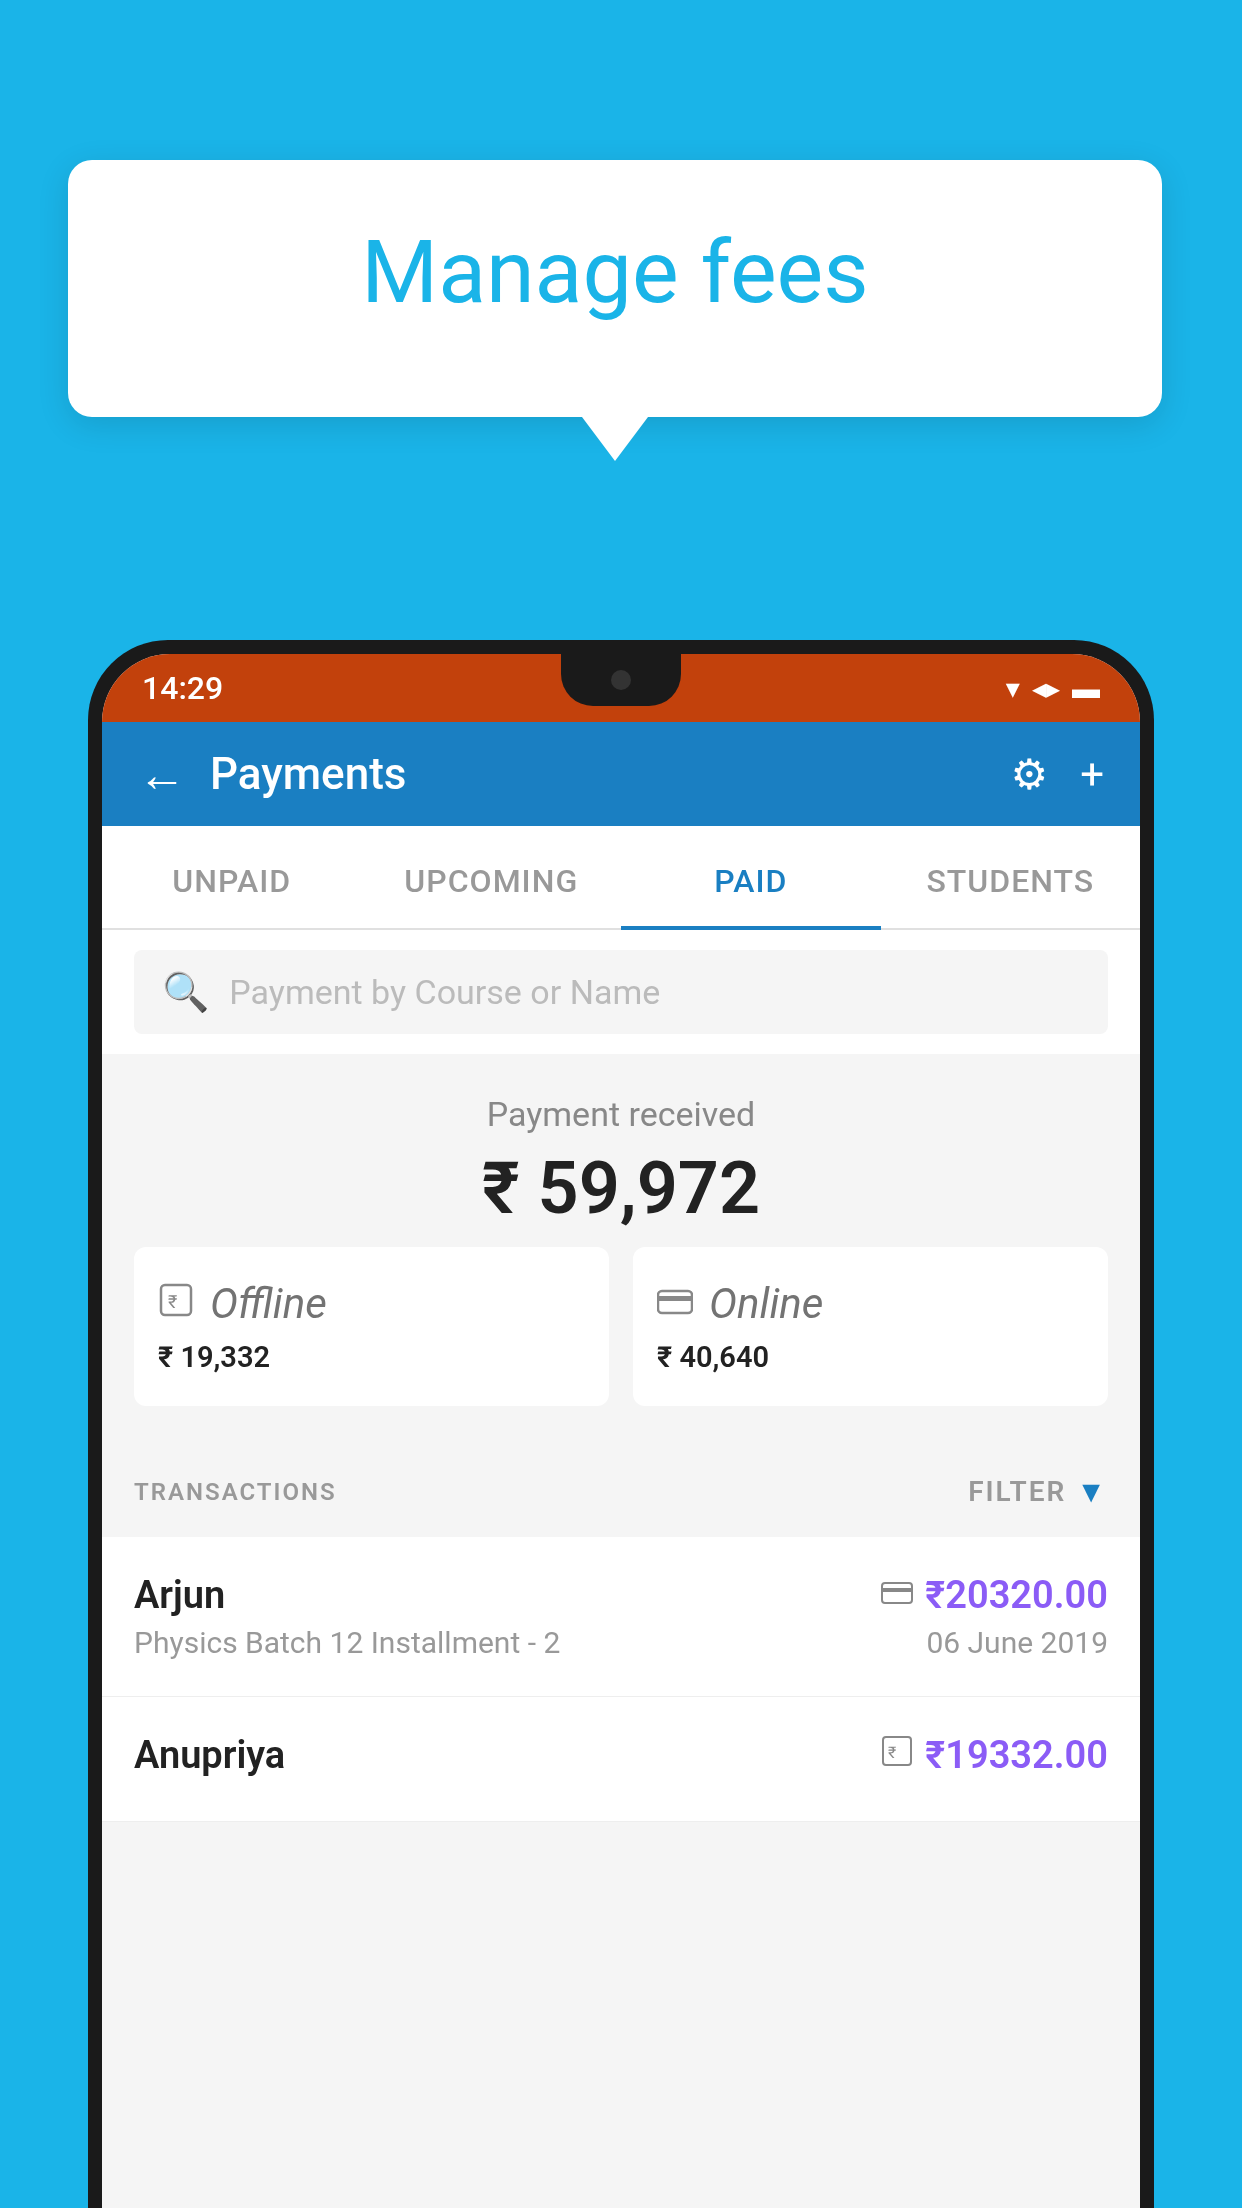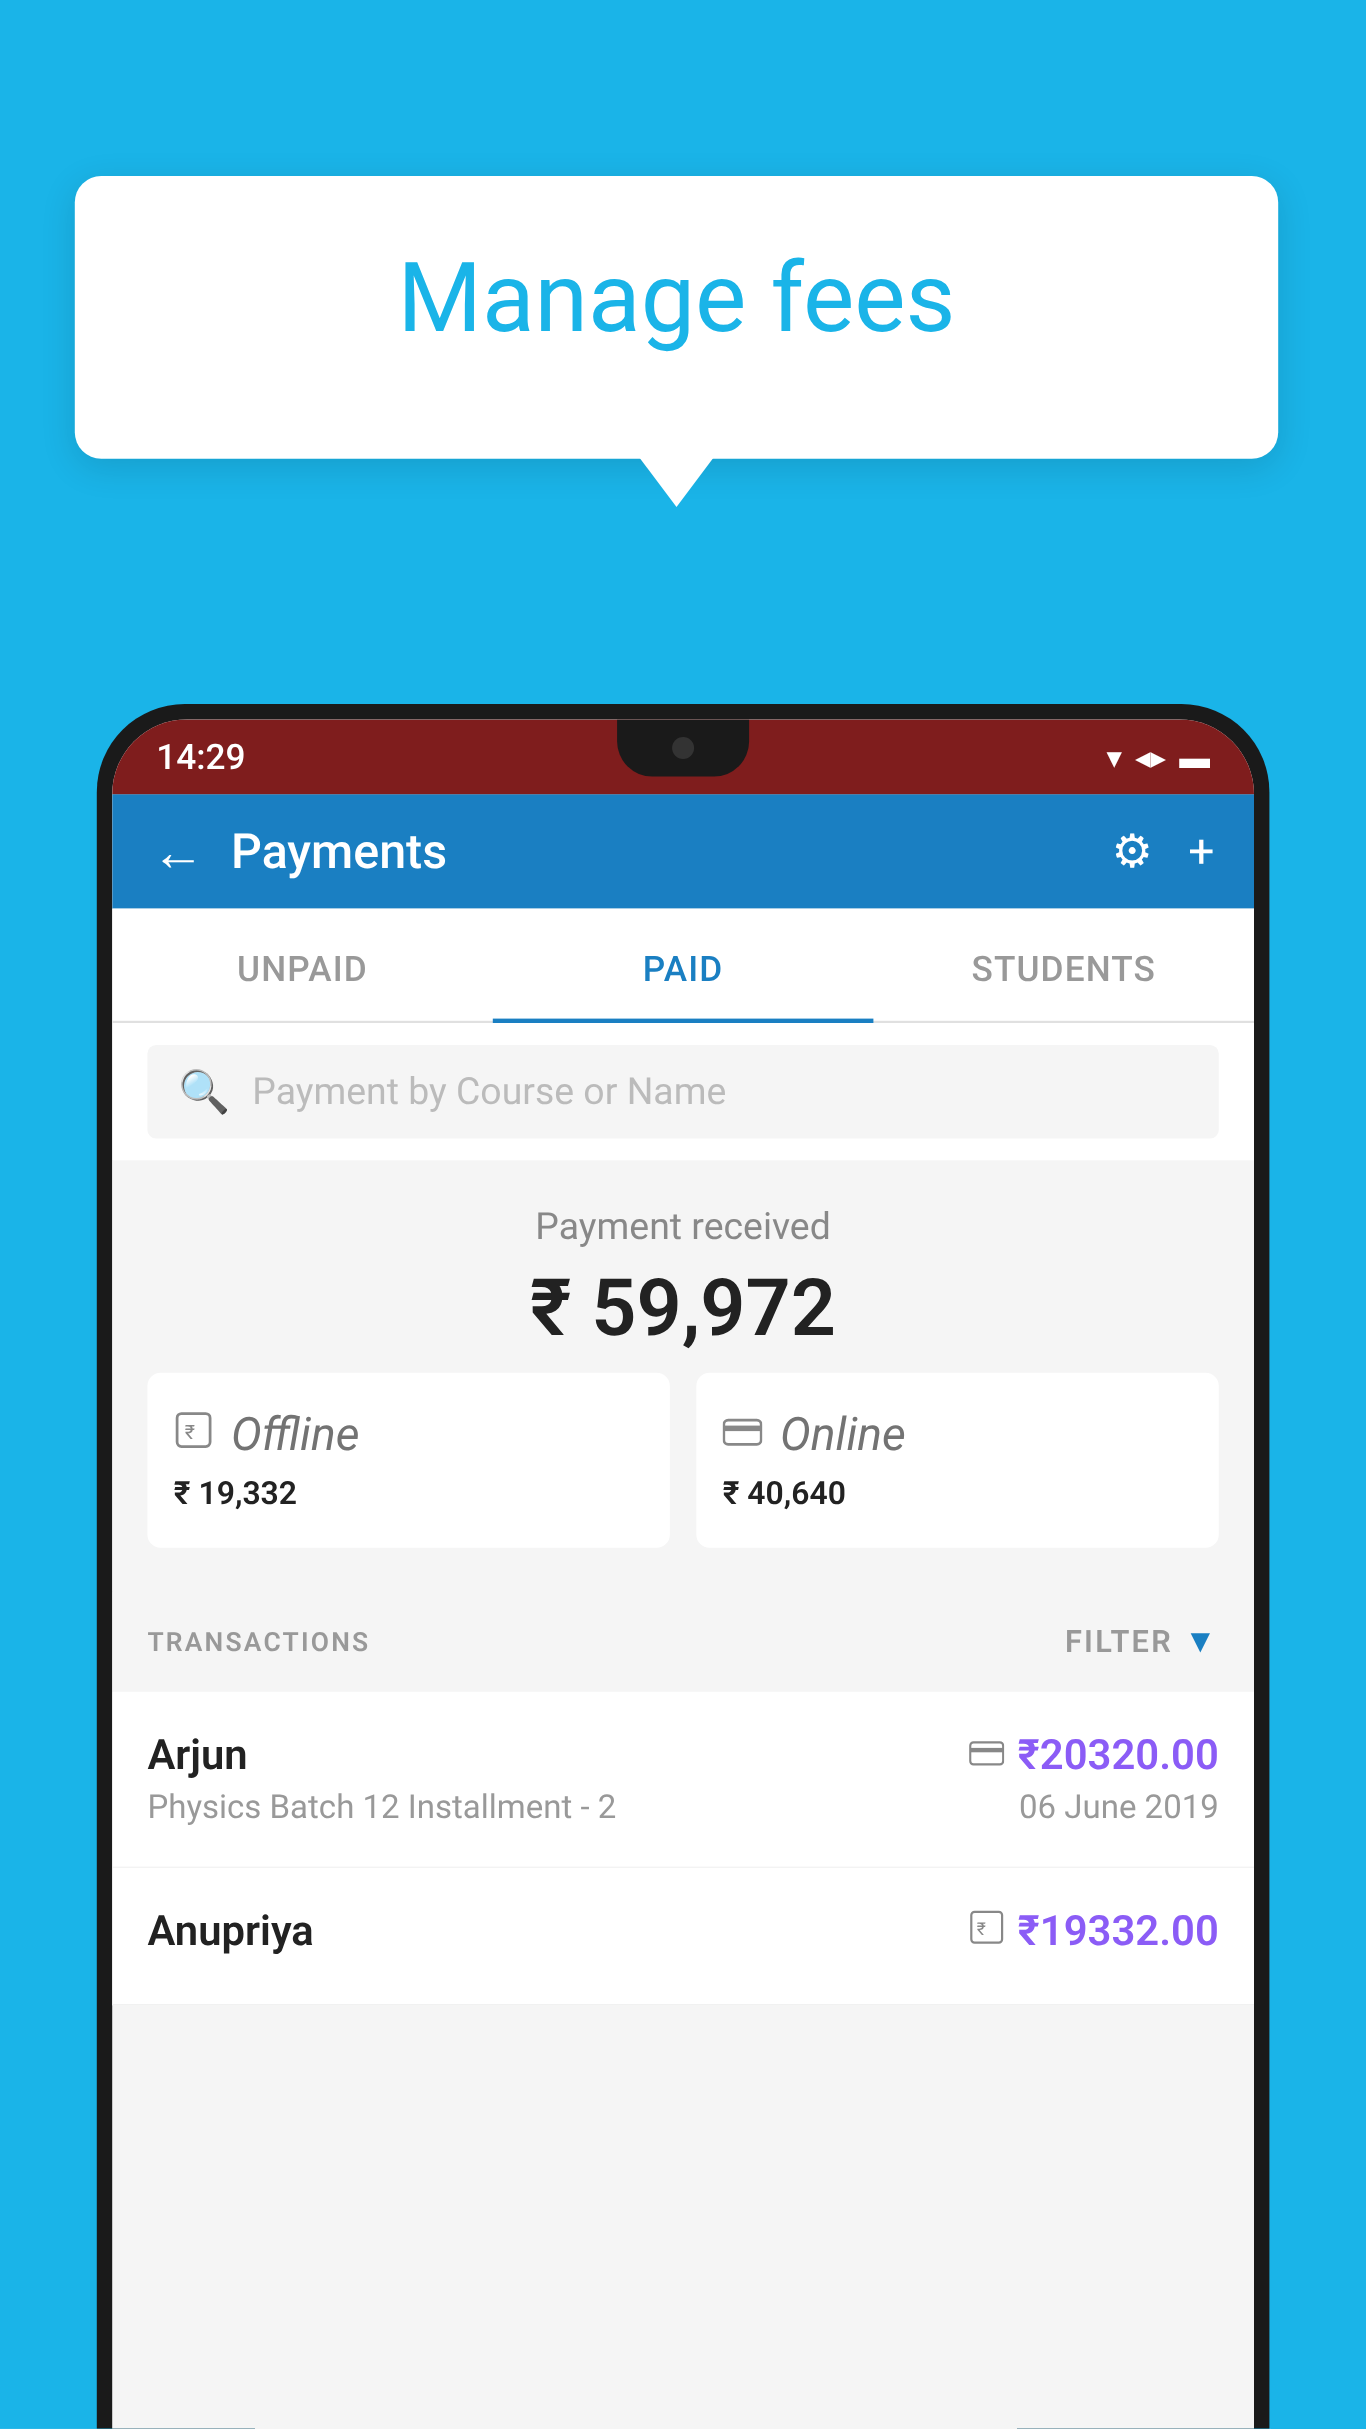--- a/index.html
+++ b/index.html
@@ -67,21 +67,21 @@
       background: #f5f5f5;
       border-radius: 68px 68px 0 0;
       overflow: hidden;
       width: 100%;
       height: 100%;
       position: relative;
     }
 
     
     .status-bar {
-      background: #7f1d1d;
+      background: #c2410c;
       height: 68px;
       display: flex;
       align-items: center;
       justify-content: space-between;
       padding: 0 40px;
       position: relative;
     }
     .status-time {
       color: white;
       font-size: 32px;
@@ -348,20 +348,23 @@
           <span class="header-title">Payments</span>
           <div class="header-actions">
             <span class="header-icon">⚙</span>
             <span class="header-icon">+</span>
           </div>
         </div>
 
         <div class="tabs">
           <div class="tab">
             <span>UNPAID</span>
+          </div>
+          <div class="tab">
+            <span>UPCOMING</span>
           </div>
           <div class="tab active">
             <span>PAID</span>
           </div>
           <div class="tab">
             <span>STUDENTS</span>
           </div>
         </div>
 
         <div class="search-container">

